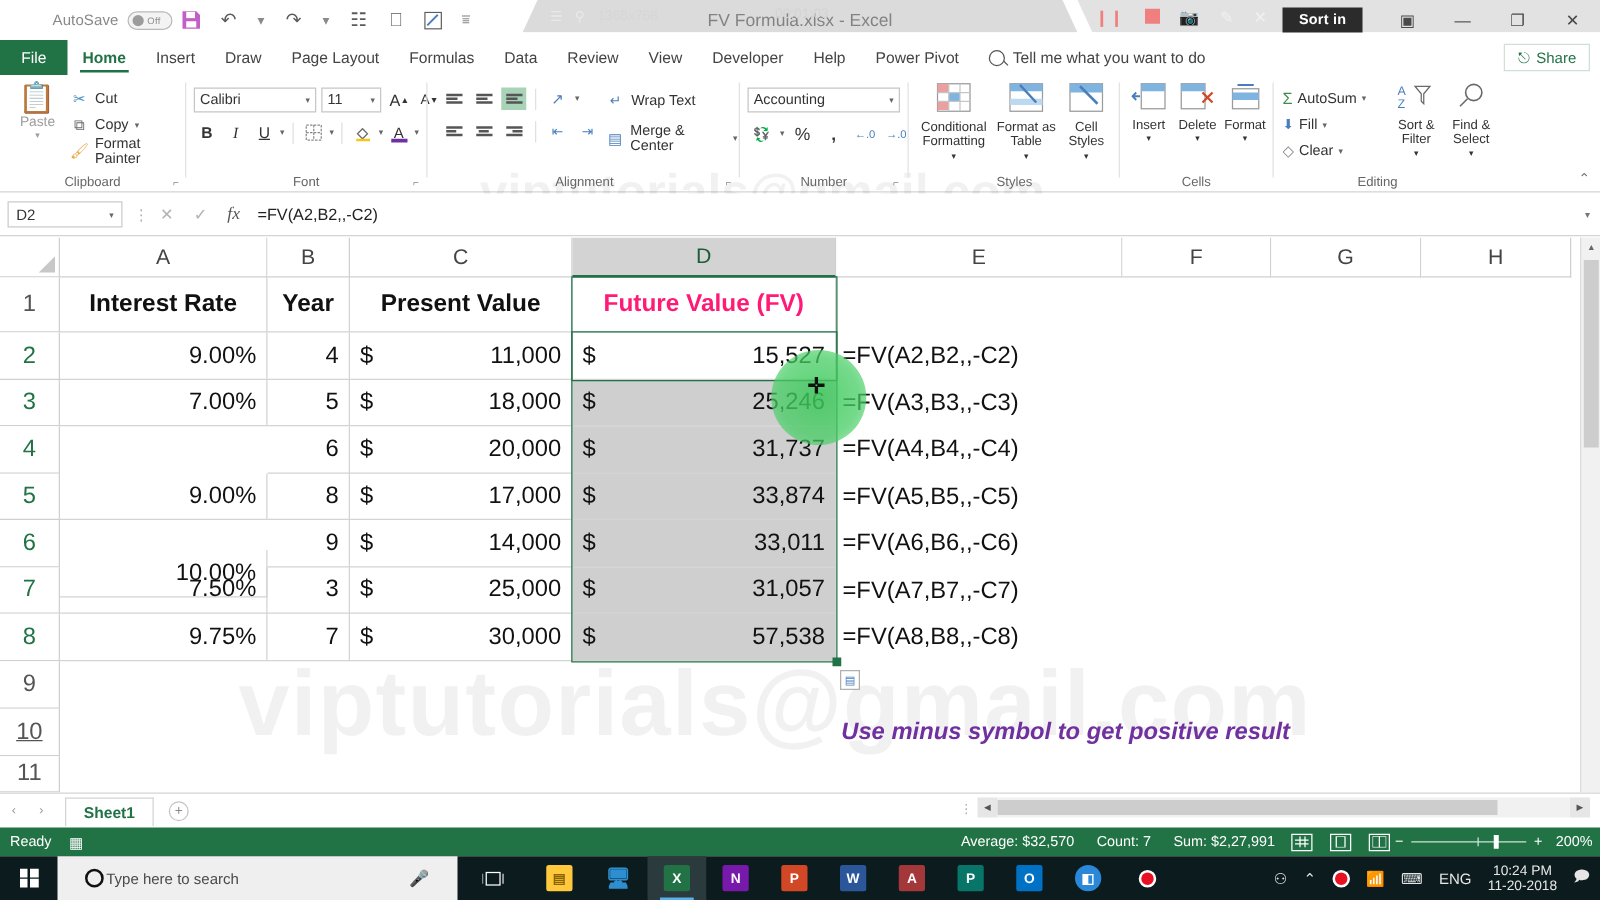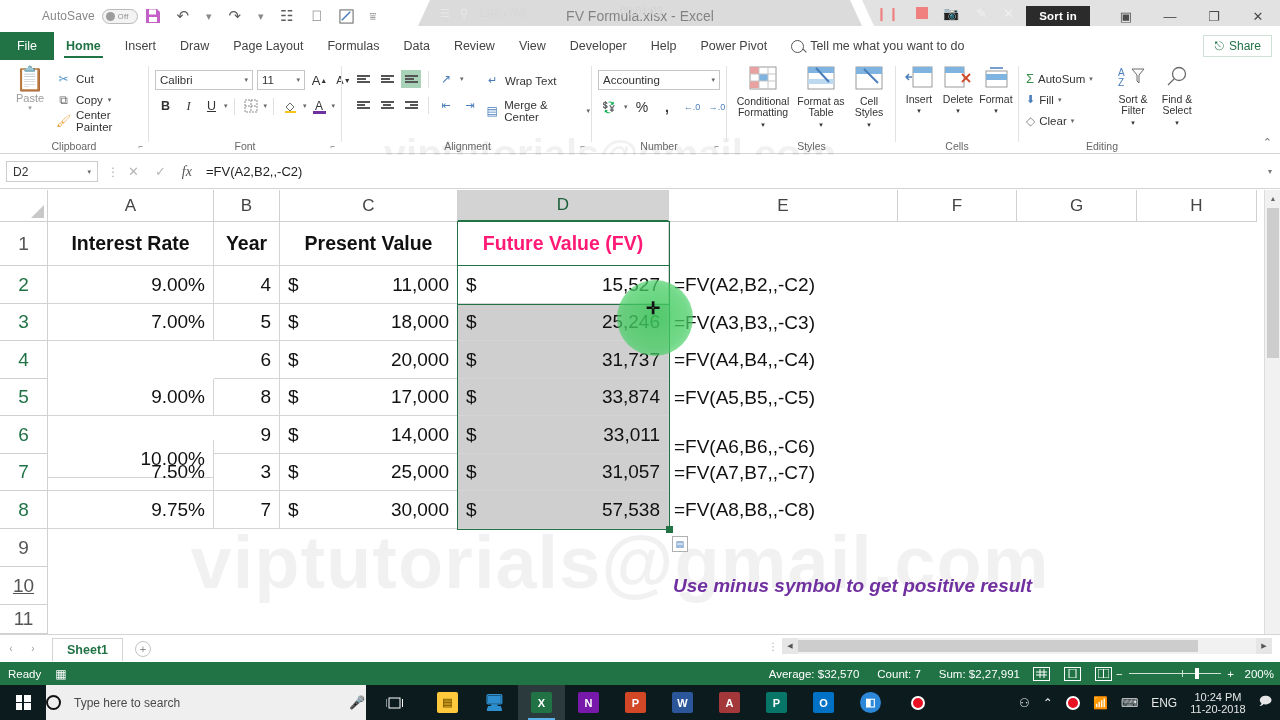--- a/index.html
+++ b/index.html
@@ -196,21 +196,21 @@
   .zpct { position:absolute; right:6px; font-size:11.5px; }
 
   
   .taskbar { position:absolute; left:0; top:685px; width:1280px; height:35px; background:#0c1b1e; }
   .startbtn { position:absolute; left:0; top:0; width:46px; height:35px;
               display:flex;align-items:center;justify-content:center; }
   .winlogo { width:15px;height:15px;display:grid;grid-template-columns:1fr 1fr;
              grid-template-rows:1fr 1fr;gap:1.6px;}
   .winlogo i { background:#fff; display:block; }
   .searchbox { position:absolute; left:46px; top:0; width:320px; height:35px; background:#efefef;
-               display:flex; align-items:center; gap:13px; padding:0 0; }
+               display:flex; align-items:center; gap:2px; padding:0 22px; }
   .searchcircle { width:15px;height:15px;border:2px solid #111;border-radius:50%; }
   .searchtext { font-size:12px; color:#4a4a4a; flex:1;}
   .mic { font-size:13px; color:#333; }
   .taskview { position:absolute; left:372px; top:0; width:44px; height:35px;
               display:flex;align-items:center;justify-content:center; color:#fff; font-size:14px;}
   .tbicons { position:absolute; left:424px; top:0; height:35px; display:flex; align-items:center; gap:0px; }
   .tbi { width:47px;height:35px; display:flex;align-items:center;justify-content:center;
          position:relative; }
   .tbi.active { background:#2a3a3d; }
   .tbi.active:after{content:'';position:absolute;bottom:0;left:10px;right:10px;height:2px;background:#5ab0e8;}
@@ -318,21 +318,21 @@
           <span class="gi" style="color:#4a90c4;">✂</span>
           <span>Cut</span>
         </div>
         <div class="clipitem">
           <span class="gi" style="color:#6a6a6a;">⧉</span>
           <span>Copy</span>
           <span class="caret">▾</span>
         </div>
         <div class="clipitem">
           <span class="gi" style="color:#e8a33d;">🖌</span>
-          <span>Center Painter</span>
+          <span>Format Painter</span>
         </div>
       </div>
       <div class="gname">Clipboard</div>
       <div class="dlg">⌐</div>
     </div>
     <div class="gsep" style="left:148px;"></div>
 
     <div class="grp" style="left:150px; width:190px;">
       <div class="fontbox" style="position:absolute;left:5px;top:10px;width:98px;">
         <span>Calibri</span>
@@ -683,21 +683,21 @@
     <div class="cell right" style="left:48px;top:226px;width:166px;height:38px;margin-top:24px;">10.00%</div>
     <div class="cell right" style="left:214px;top:226px;width:66px;height:38px;">9</div>
     <div class="cell acct" style="left:280px;top:226px;width:178px;height:38px;">
         <span>$</span>
         <span>14,000</span>
       </div>
     <div class="cell acct selfill" style="left:458px;top:226px;width:211px;height:38px;">
         <span>$</span>
         <span>33,011</span>
       </div>
-    <div class="cell formula" style="left:671px;top:238px;width:229px;height:38px;">=FV(A6,B6,,-C6)</div>
+    <div class="cell formula" style="left:671px;top:226px;width:229px;height:38px;">=FV(A6,B6,,-C6)</div>
 
     <div class="cell right" style="left:48px;top:264px;width:166px;height:37px;">7.50%</div>
     <div class="cell right" style="left:214px;top:264px;width:66px;height:37px;">3</div>
     <div class="cell acct" style="left:280px;top:264px;width:178px;height:37px;">
         <span>$</span>
         <span>25,000</span>
       </div>
     <div class="cell acct selfill" style="left:458px;top:264px;width:211px;height:37px;">
         <span>$</span>
         <span>31,057</span>

